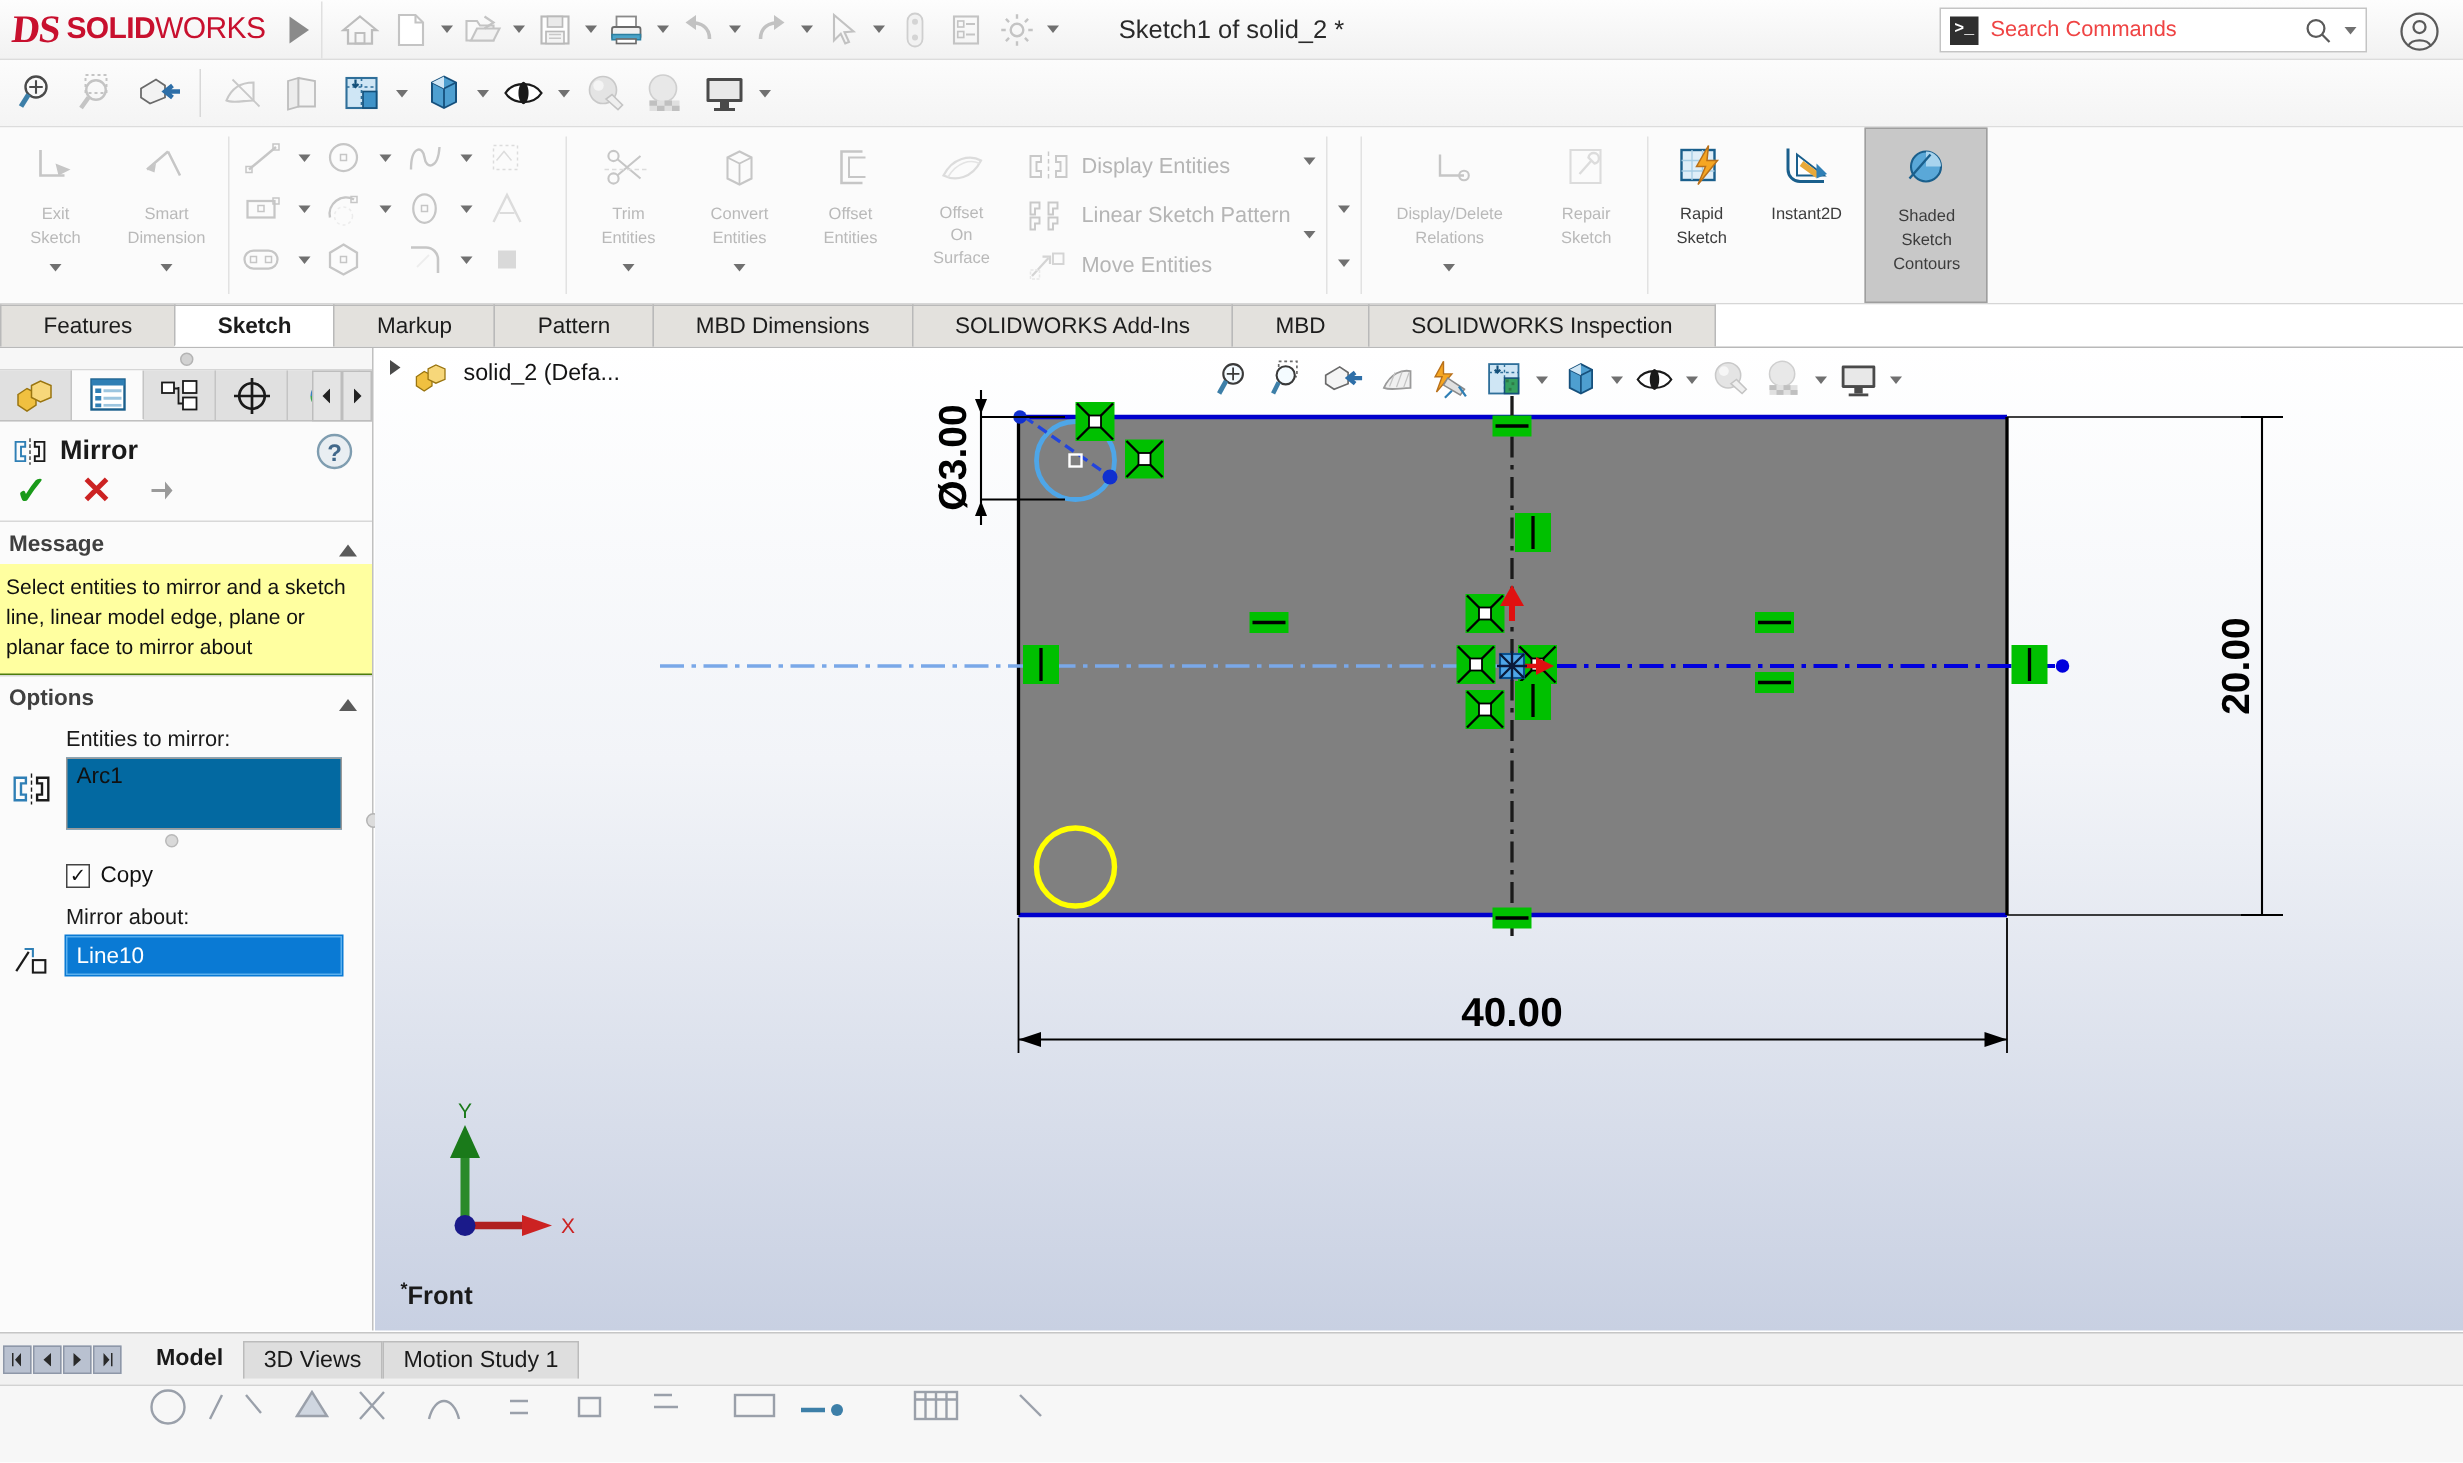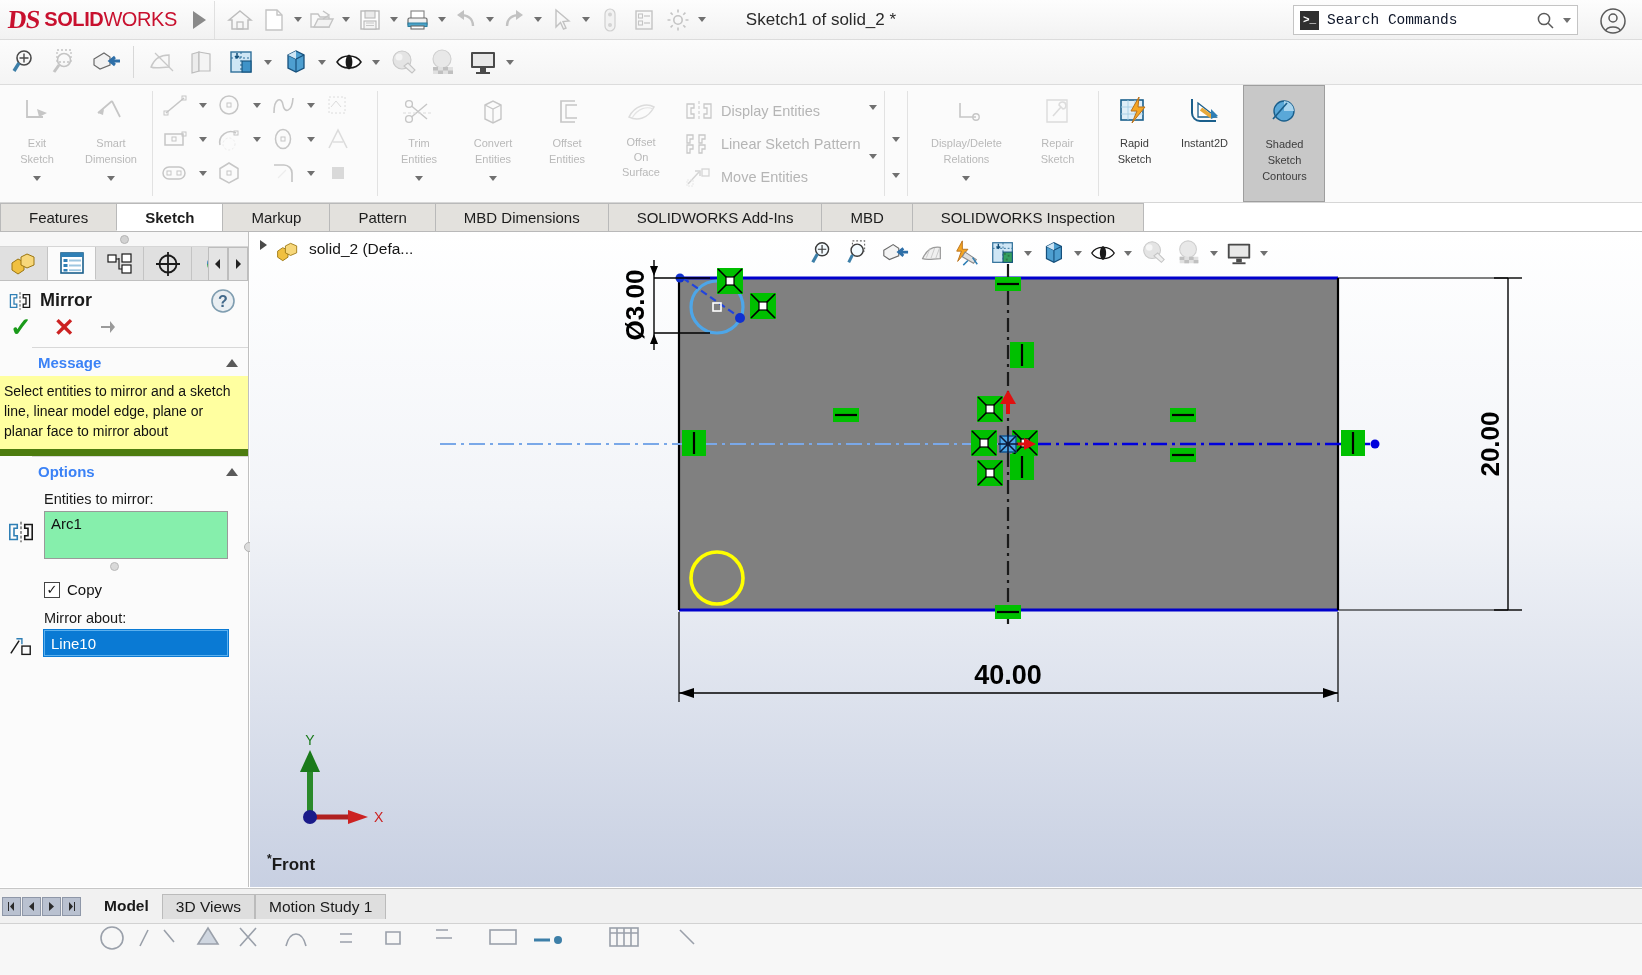--- a/index.html
+++ b/index.html
@@ -54,21 +54,21 @@
   .searchbox {
     position: absolute; right: 64px; top: 5px; width: 285px; height: 30px;
     background: #fff; border: 1px solid #c4c4c4; display: flex; align-items: center;
     padding: 0 6px; gap: 8px;
   }
   .search-cmd-ico {
     width: 19px; height: 19px; background: #2f2f2f; color: #fff;
     font-size: 11px; font-family: "Liberation Mono", monospace;
     display: flex; align-items: center; justify-content: center; font-weight: bold;
   }
-  .search-ph { flex: 1; font-size: 14.5px; color: #0f172a; font-family: Liberation Mono, monospace; }
+  .search-ph { flex: 1; font-size: 14.5px; color: #ef4444; }
   .acct {
     position: absolute; right: 14px; top: 6px; width: 30px; height: 30px;
   }
 
   
   .viewbar {
     position: absolute; left: 0; top: 40px; width: 1642px; height: 45px;
     background: linear-gradient(#fcfcfc, #f4f4f4);
     border-bottom: 1px solid #dcdcdc;
     display: flex; align-items: center; padding-left: 6px;
@@ -139,36 +139,35 @@
   .lp-head {
     display: flex; align-items: center; gap: 8px; padding: 9px 10px 4px 8px; position: relative;
   }
   .lp-title { font-size: 18px; font-weight: bold; color: #1a1a1a; }
   .help-btn { position:absolute; right:12px; top:7px; width:26px; height:26px; }
   .lp-okrow { display: flex; align-items: center; gap: 22px; padding: 2px 0 10px 10px; }
   .lp-ok { font-size: 26px; color: #1a9a1a; line-height: 20px; font-weight: bold; }
   .lp-cancel { font-size: 25px; color: #cc2222; line-height: 20px; font-weight: bold; }
 
   .sec-head {
-    display: flex; align-items: center; justify-content: space-between;
-    padding: 6px 10px 5px 6px; font-size: 15px; font-weight: bold; color: #3b82f6;
+    display: flex; align-items: flex-end; justify-content: space-between;
+    padding: 6px 10px 5px 6px; font-size: 15px; font-weight: bold; color: #404040;
     border-top: 1px solid #d8d8d8;
-    margin-left: 32px;
   }
   .chev-up { width:0;height:0;border-left:6px solid transparent;border-right:6px solid transparent;border-bottom:8px solid #5a5a5a;}
   .msgbox {
     background: #ffffa0; padding: 5px 7px 8px 4px; font-size: 14px; color: #111;
-    line-height: 20px; border-bottom: 7px solid #4d7c0f;
+    line-height: 20px; border-bottom: 1px solid #4d7c0f;
   }
   .opt-body { padding: 6px 0 0 0; }
   .opt-label { font-size: 14.5px; color: #1a1a1a; padding-left: 44px; margin-bottom: 4px; }
   .opt-row { display: flex; align-items: flex-start; gap: 8px; padding-left: 6px; }
   .sel-icon { width: 30px; height: 30px; display:flex;align-items:center;justify-content:center; margin-top:6px; }
   .selbox {
-    flex: 1; margin-right: 20px; height: 48px; background: #86efac;
+    flex: 1; margin-right: 20px; height: 48px; background: #0369a1;
     border: 1px solid #9a9a9a; font-size: 15px; color: #111; padding: 3px 6px;
   }
   .selbox.blue {
     height: 26px; background: #0a7ad4; color: #fff; border: 1px solid #5bb0ee;
     outline: 1px solid #0a7ad4; display:flex; align-items:center;
   }
   .smalldot { display:flex; justify-content:center; margin: 3px 20px 0 0; }
   .smalldot i { width:9px;height:9px;border-radius:50%;background:#d9d9d9;border:1px solid #b9b9b9; display:block;}
   .chkrow { display: flex; align-items: center; gap: 7px; padding: 10px 0 0 44px; }
   .chkbox {

